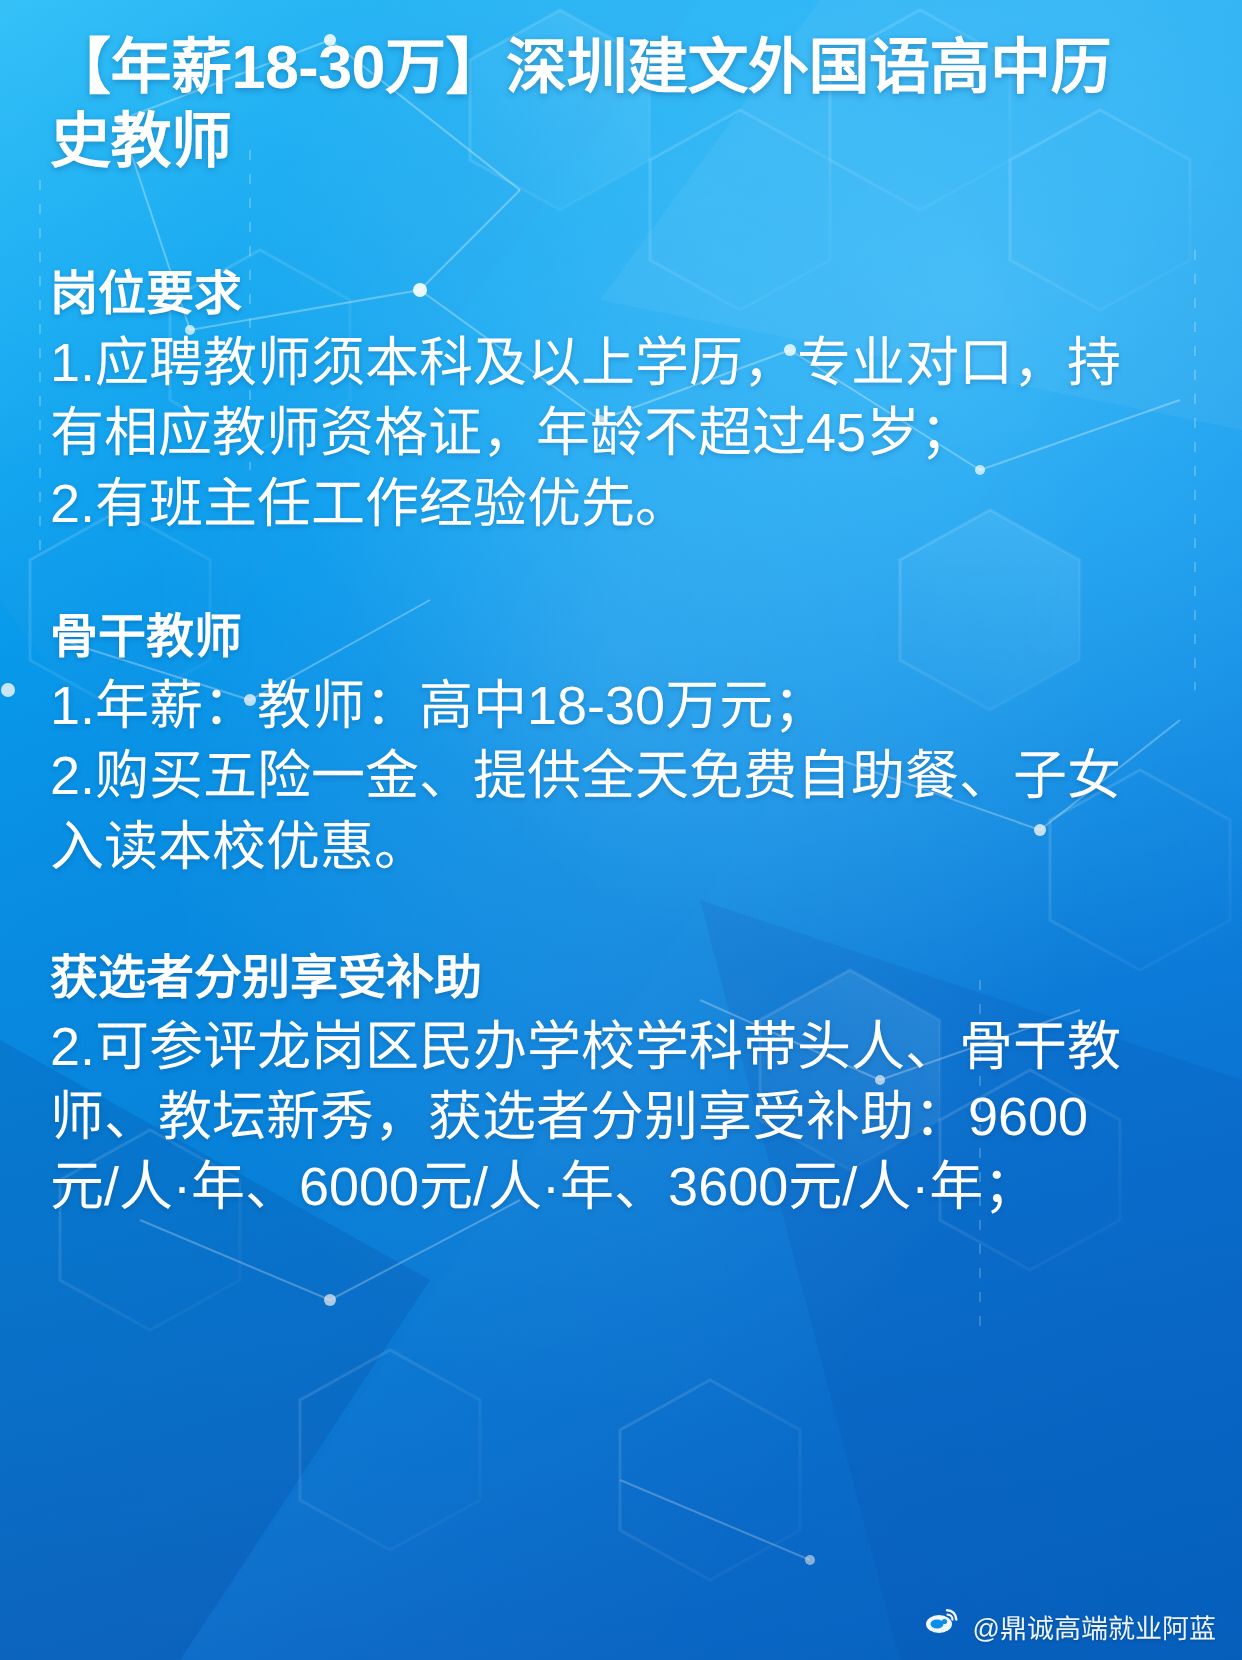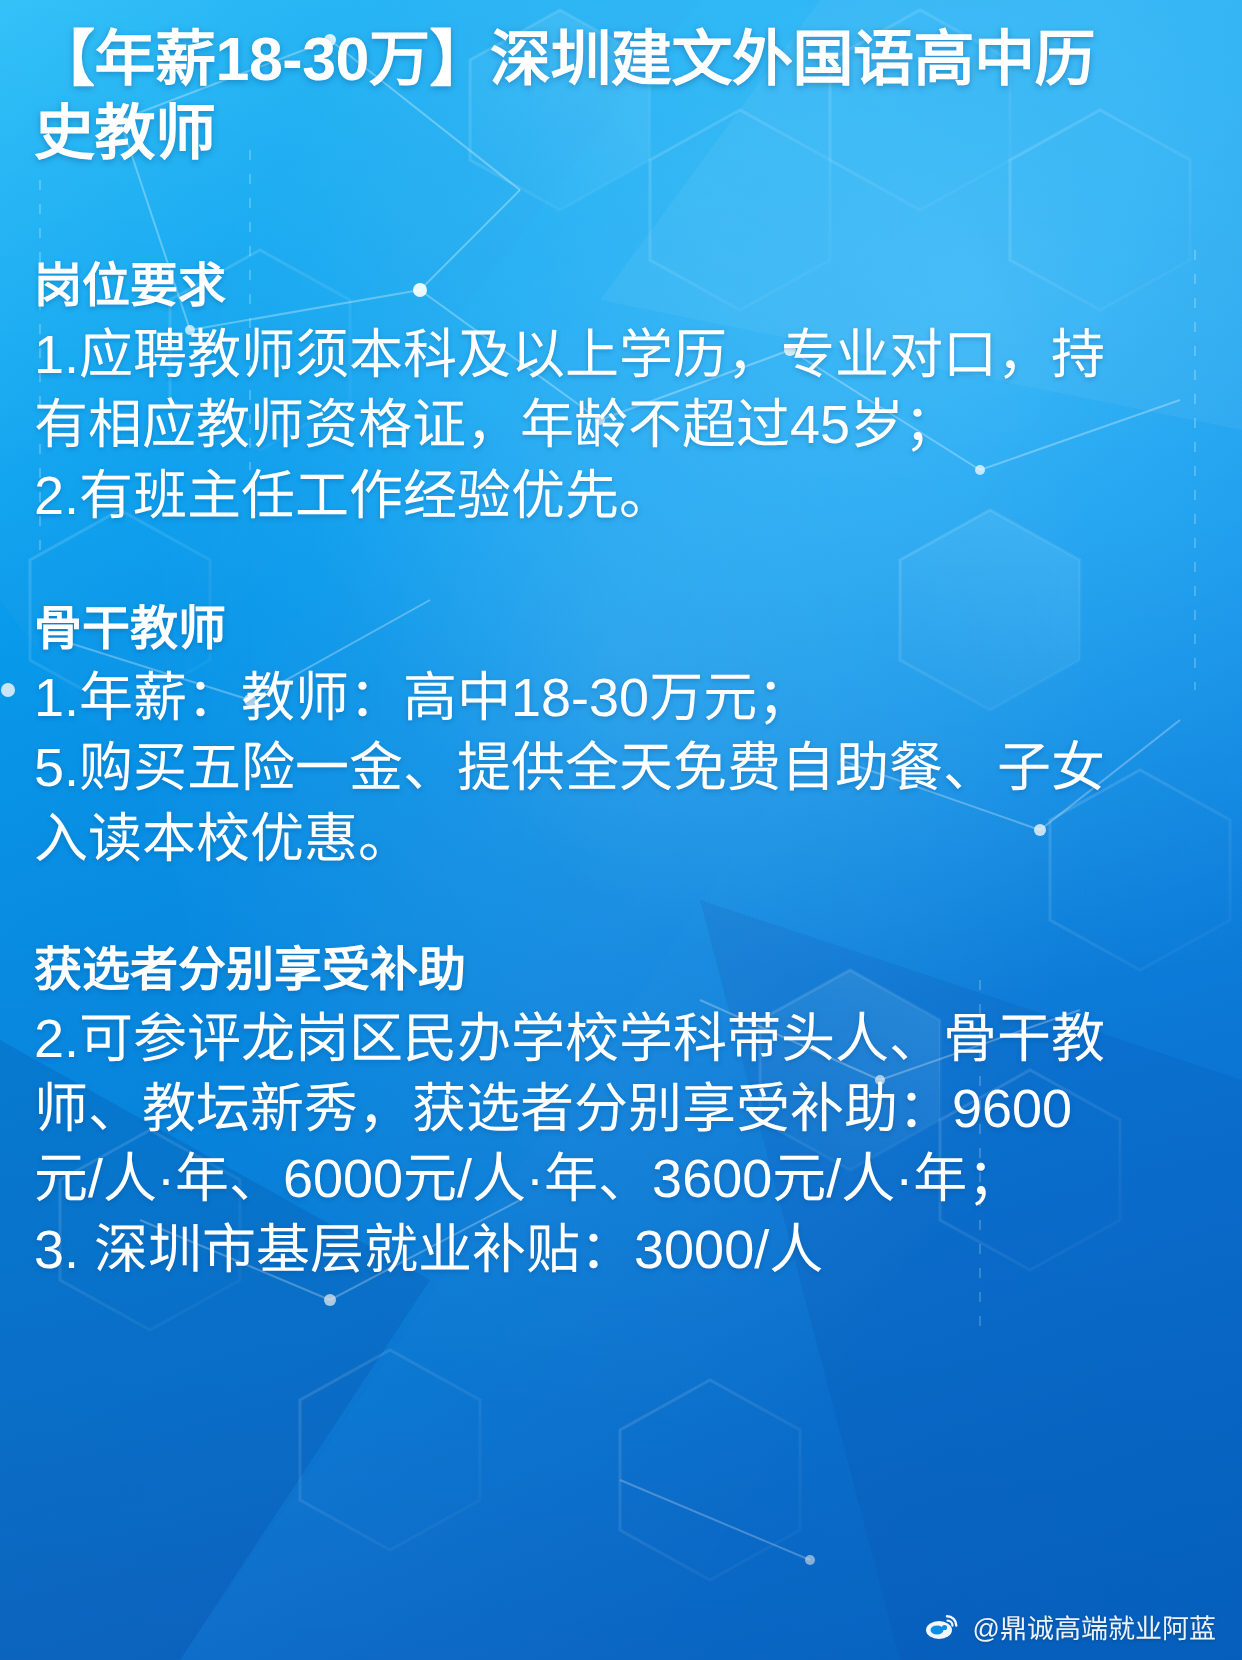--- a/index.html
+++ b/index.html
@@ -43,24 +43,24 @@
     position: absolute;
     inset: 0;
     pointer-events: none;
     background:
       radial-gradient(ellipse at 50% 40%, rgba(255,255,255,0.10) 0%, rgba(255,255,255,0) 55%),
       linear-gradient(to bottom, rgba(255,255,255,0.06) 0%, rgba(0,0,0,0.0) 30%, rgba(0,40,90,0.16) 100%);
   }
 
   .content {
     position: absolute;
-    left: 0;
+    left: 16px;
     top: 0;
     width: 1159px;
-    padding: 22px 34px 0 34px;
+    padding: 30px 34px 0 34px;
     box-sizing: border-box;
     color: #ffffff;
   }
 
   .title {
     font-size: 61px;
     line-height: 1.22;
     font-weight: 700;
     letter-spacing: -0.5px;
     margin: 0 0 6px 0;
@@ -86,21 +86,21 @@
     margin: 0;
     text-shadow: 0 2px 5px rgba(0,60,120,0.28);
     word-break: break-all;
   }
 
   .watermark {
     position: absolute;
     right: 26px;
     bottom: 14px;
     display: flex;
-    align-items: center;
+    align-items: flex-start;
     gap: 15px;
     color: rgba(255,255,255,0.93);
     font-size: 27px;
     font-weight: 400;
     text-shadow: 0 1px 3px rgba(0,50,100,0.45);
   }
   .wm-logo {
     width: 33px;
     height: 27px;
     position: relative;
@@ -217,29 +217,28 @@
       <p class="section-head">岗位要求</p>
       <p class="line">1.应聘教师须本科及以上学历，专业对口，持有相应教师资格证，年龄不超过45岁；</p>
       <p class="line">2.有班主任工作经验优先。</p>
     </div>
 
     <div class="spacer-md"></div>
 
     <div>
       <p class="section-head">骨干教师</p>
       <p class="line">1.年薪：教师：高中18-30万元；</p>
-      <p class="line">5.购买五险一金、提供全天免费自助餐、子女入读本校优惠。</p>
+      <p class="line">2.购买五险一金、提供全天免费自助餐、子女入读本校优惠。</p>
     </div>
 
     <div class="spacer-sm"></div>
 
     <div>
       <p class="section-head">获选者分别享受补助</p>
       <p class="line">2.可参评龙岗区民办学校学科带头人、骨干教师、教坛新秀，获选者分别享受补助：9600元/人·年、6000元/人·年、3600元/人·年；</p>
-      <p class="line">3. 深圳市基层就业补贴：3000/人</p>
     </div>
 
   </div>
 
   <div class="watermark">
     <span class="wm-logo">
       <svg width="33" height="27" viewBox="0 0 33 27" xmlns="http://www.w3.org/2000/svg">
         <ellipse cx="14" cy="17" rx="13" ry="9" fill="#ffffff" fill-opacity="0.95"></ellipse>
         <ellipse cx="12" cy="17" rx="6.5" ry="4.6" fill="#0b8fe6"></ellipse>
         <circle cx="19.5" cy="14.5" r="2.6" fill="#0b8fe6"></circle>

